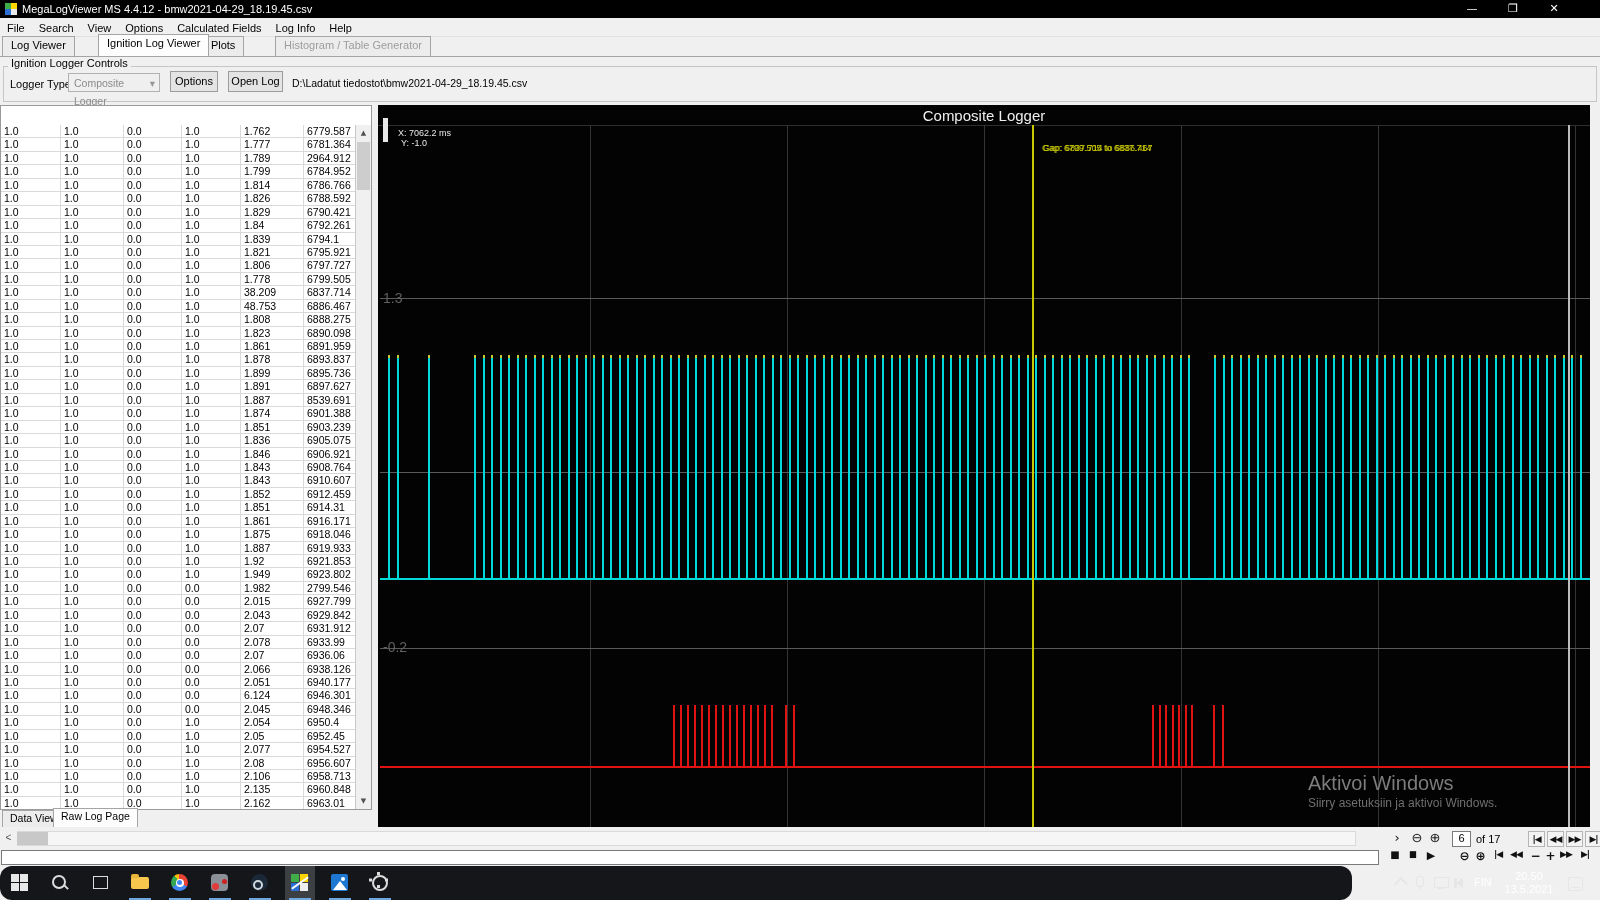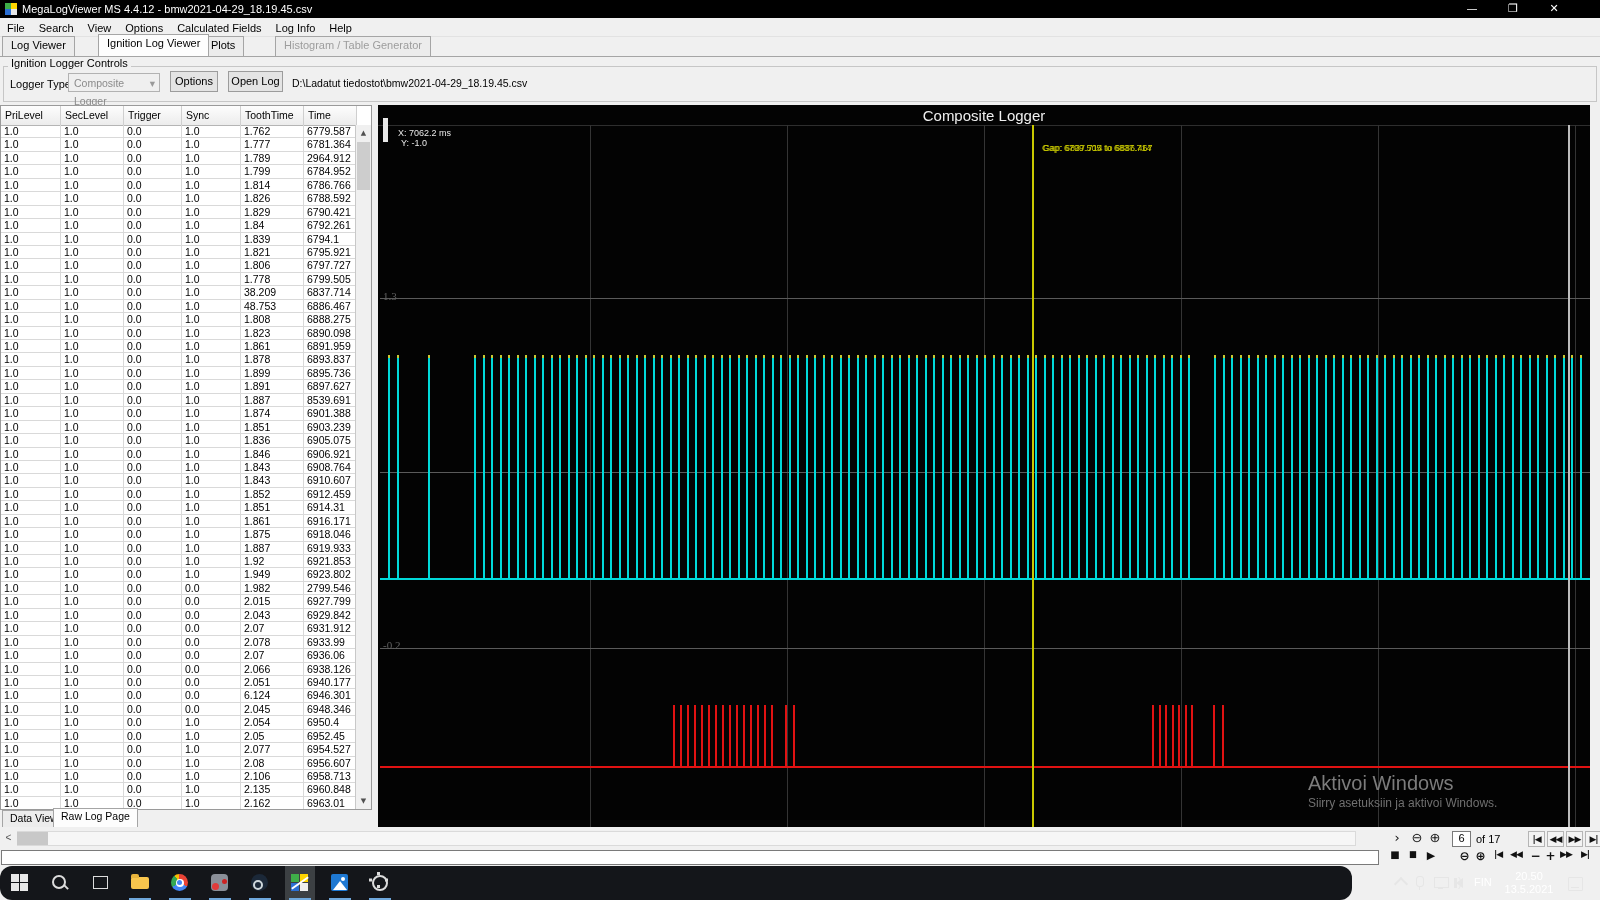--- a/index.html
+++ b/index.html
@@ -65,21 +65,21 @@
   .btab.selected{height:17px;background:#fdfdfd;z-index:2;}
 
   
   #plot{left:378px;top:105px;width:1212px;height:722px;background:#030303;overflow:hidden;}
   #plot-title{position:absolute;left:0;top:2px;width:100%;text-align:center;color:#efefef;font-size:15px;}
   #plot-topline{position:absolute;left:0;top:20px;width:100%;height:1px;background:#2e2e2e;}
   #plot-grip{position:absolute;left:5px;top:13px;width:5px;height:24px;background:#e8e8e8;}
   #readout{position:absolute;left:20px;top:23px;color:#e9e9e9;font-size:9px;line-height:10px;white-space:pre;}
   .vline{position:absolute;top:20px;bottom:0;width:1px;background:#343434;}
   .hline{position:absolute;left:2px;right:0;height:1px;background:#5a5a5a;}
-  .ytick{position:absolute;left:5px;color:#606060;font-size:11px;font-family:Liberation Serif, serif;}
+  .ytick{position:absolute;left:5px;color:#606060;font-size:14px;}
   .pulse{position:absolute;width:2px;}
   .ptip{position:absolute;width:2px;height:3px;}
   .baseline{position:absolute;left:2px;right:0;height:2px;}
   .cursorline{position:absolute;top:20px;bottom:0;width:2px;}
   .gaplabel{position:absolute;color:#c9c900;font-size:9px;white-space:nowrap;}
   #wm1{position:absolute;left:930px;top:667px;color:#7c7c7c;font-size:20px;}
   #wm2{position:absolute;left:930px;top:691px;color:#707070;font-size:12px;}
 
   
   #hscroll-track{left:0;top:831px;width:1356px;height:15px;background:#f6f6f6;border:1px solid #dadada;box-sizing:border-box;}
@@ -185,28 +185,20 @@
 <div class="abs" id="loggertype-label">Logger Type:</div>
 <div class="abs" id="loggertype-combo">
   <span>Composite Logger</span>
   <span class="chev">▾</span>
 </div>
 <div class="abs pushbtn" id="options-btn">Options</div>
 <div class="abs pushbtn" id="openlog-btn">Open Log</div>
 <div class="abs" id="filepath">D:\Ladatut tiedostot\bmw2021-04-29_18.19.45.csv</div>
 
 <div class="abs" id="left-panel">
-  <div id="thead">
-      <div class="hcell">PriLevel</div>
-      <div class="hcell">SecLevel</div>
-      <div class="hcell">Trigger</div>
-      <div class="hcell">Sync</div>
-      <div class="hcell">ToothTime</div>
-      <div class="hcell">Time</div>
-    </div>
   <div id="tbody">
       <div class="trow">
         <div class="tcell">1.0</div>
         <div class="tcell">1.0</div>
         <div class="tcell">0.0</div>
         <div class="tcell">1.0</div>
         <div class="tcell">1.762</div>
         <div class="tcell">6779.587</div>
       </div>
       <div class="trow">

